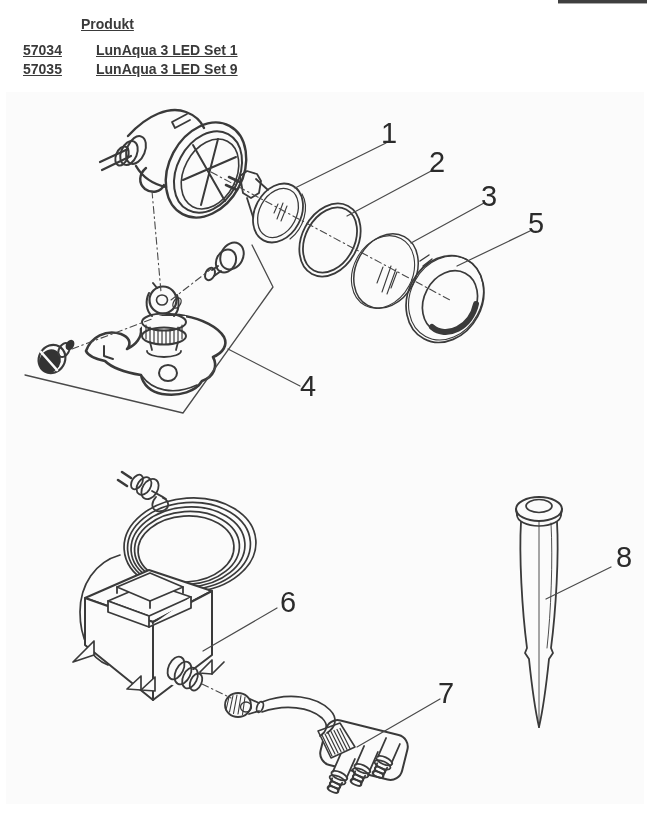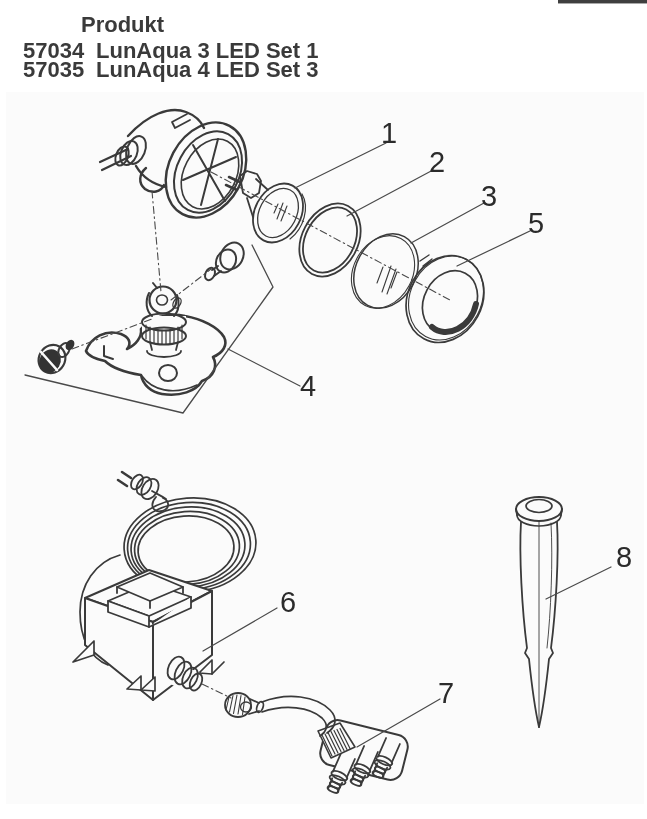--- a/index.html
+++ b/index.html
@@ -8,40 +8,40 @@
     background:#ffffff;
     font-family:"Liberation Sans", sans-serif;
     -webkit-font-smoothing:antialiased;
   }
   .abs{position:absolute;}
   #topbar{
     left:558px;top:0;width:89px;height:3px;
     background:#3f3f3f;border-bottom:1px solid #a9a9a9;
   }
   .hdr{
-    color:#3a3a3a;font-weight:bold;font-size:22px;line-height:17px;
-    white-space:nowrap;letter-spacing:0px;
+    color:#3a3a3a;font-weight:bold;font-size:14px;line-height:17px;
+    white-space:nowrap;letter-spacing:0px;text-decoration:underline;
   }
   #produkt{left:81px;top:16px;}
   .sku{left:23px;}
   .pname{left:96px;}
   .row1{top:42px;}
   .row2{top:61px;text-align:center;}
   #diagram-svg{left:0;top:0;}
 </style>
 </head>
 <body>
 
 <div id="topbar" class="abs"></div>
 
 <div id="produkt" class="abs hdr">Produkt</div>
 <div class="abs hdr sku row1">57034</div>
 <div class="abs hdr pname row1">LunAqua 3 LED Set 1</div>
 <div class="abs hdr sku row2">57035</div>
-<div class="abs hdr pname row2">LunAqua 4 LED Set 3</div>
+<div class="abs hdr pname row2">LunAqua 3 LED Set 9</div>
 
 <svg id="diagram-svg" class="abs" width="647" height="819" viewBox="0 0 647 819">
 
   <defs>
     <g id="outlet" stroke="#3a3a3a" stroke-width="1.8" fill="none" stroke-linecap="round">
       <path d="M355.8 759.4 L338.9 792.6 L327.1 787.4 L340.2 752.6 Z" fill="#fbfbfb" stroke="none"></path>
       <path d="M354.9 759 L346.7 777.7 M341.1 753 L332.9 771.7"></path>
       <ellipse cx="339.3" cy="775.7" rx="8.5" ry="3.6" transform="rotate(24 339.3 775.7)"></ellipse>
       <ellipse cx="337.5" cy="779.8" rx="8.5" ry="3.6" transform="rotate(24 337.5 779.8)"></ellipse>
       <path d="M342.2 782.7 L337.6 792 M332.2 778.3 L328.4 788"></path>

